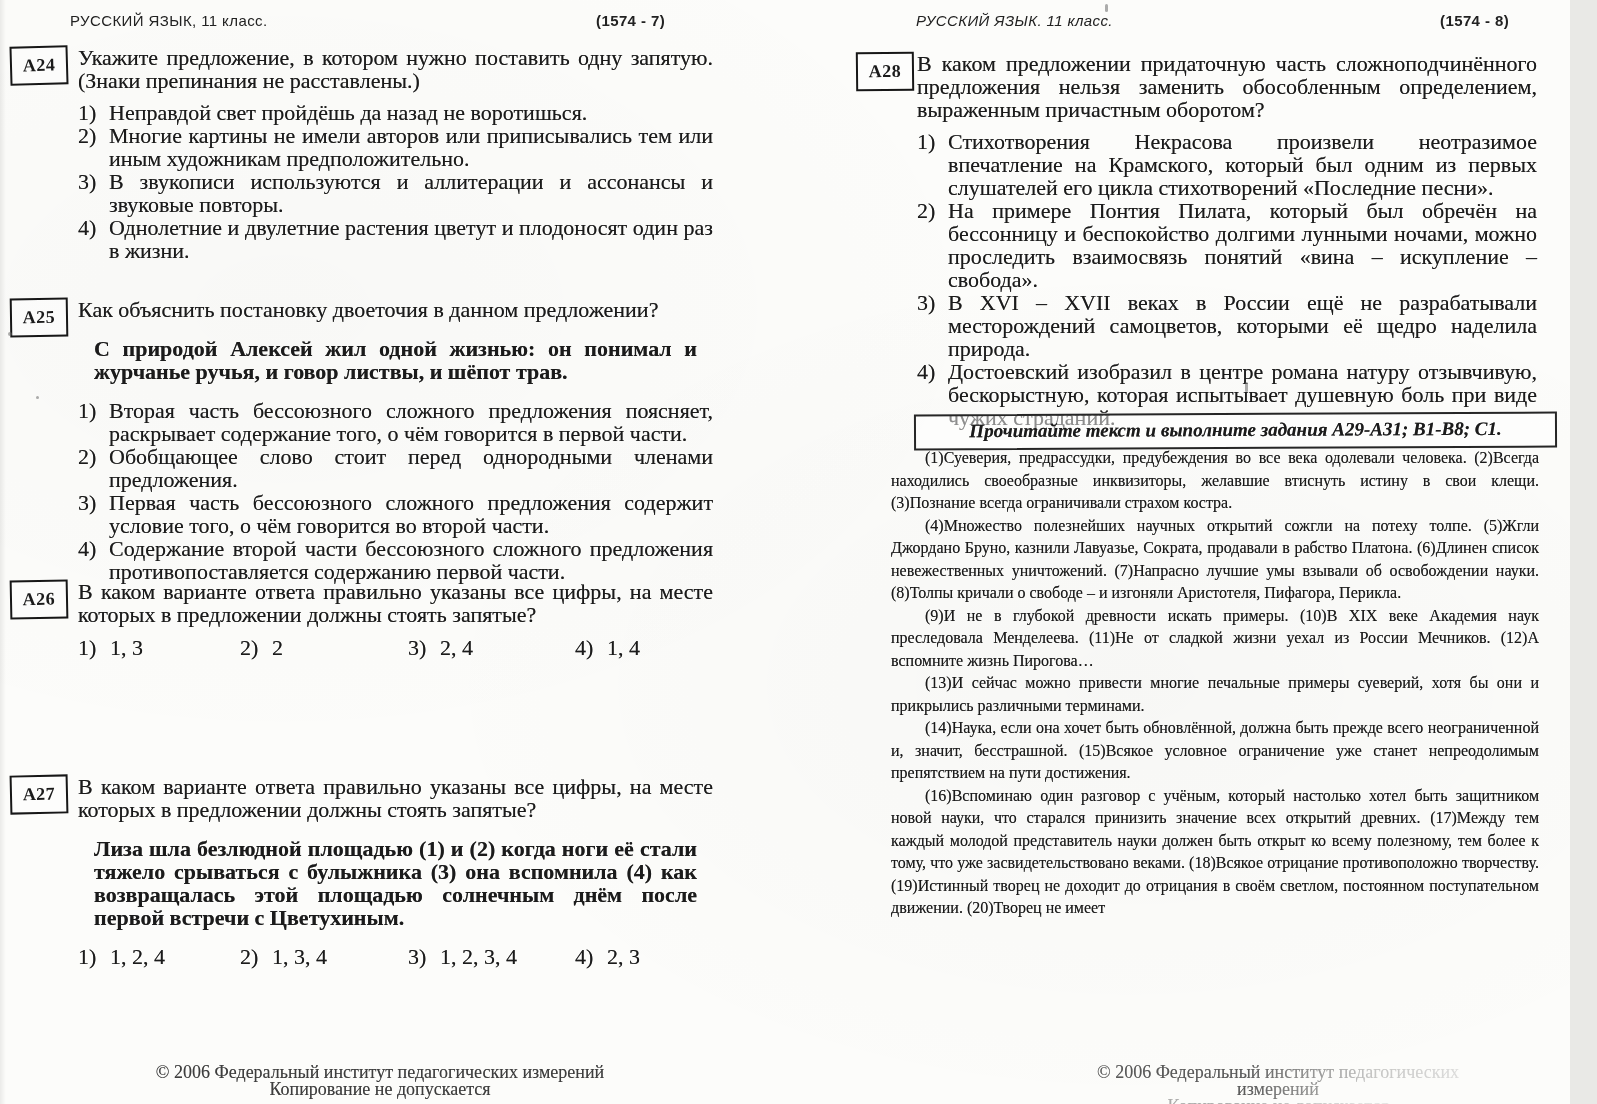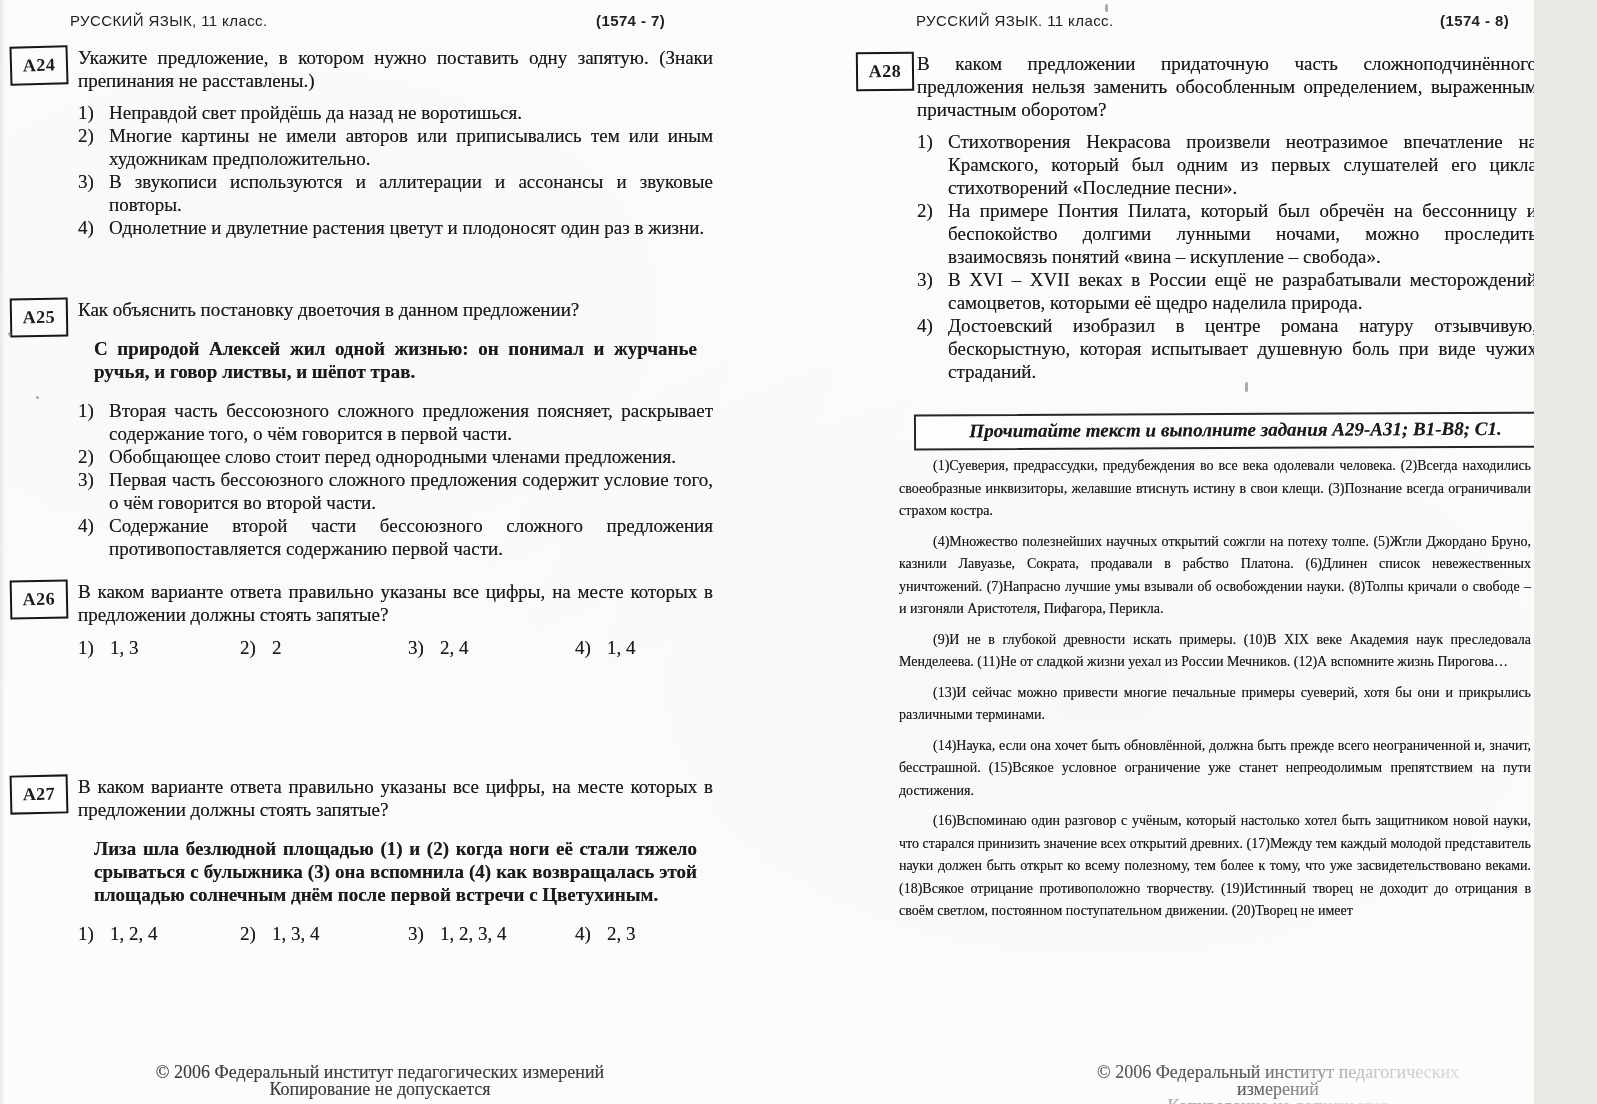--- a/index.html
+++ b/index.html
@@ -5,69 +5,70 @@
   html,body{margin:0;padding:0;}
   body{width:1597px;height:1104px;overflow:hidden;background:#e9e9e6;}
   .sheet{
     position:relative;width:1534px;height:1104px;overflow:hidden;
     background:
       radial-gradient(ellipse at 18% 28%, rgba(0,0,0,0.015), transparent 42%),
       radial-gradient(ellipse at 72% 62%, rgba(0,0,0,0.018), transparent 46%),
       #fcfcfa;
     font-family:"Liberation Serif","DejaVu Serif",serif;
     color:#1b1b1b;
+    padding-left:36px;
   }
   .sheet::before{ 
     content:"";position:absolute;left:0;top:0;width:6px;height:100%;
     background:linear-gradient(to right, rgba(0,0,0,0.07), rgba(0,0,0,0));
   }
   .page{position:absolute;top:0;height:100%;width:798px;}
   .page-left{left:0;}
   .page-right{left:799px;}
 
   .hdr{position:absolute;top:12px;left:0;width:100%;
        font-family:"Liberation Sans","DejaVu Sans",sans-serif;
        font-size:15px;letter-spacing:.4px;color:#222;}
   .hdr .t{position:absolute;font-weight:500;white-space:nowrap;}
   .hdr .c{position:absolute;font-weight:700;white-space:nowrap;}
   .page-left .hdr .t{left:70px;}  .page-left .hdr .c{left:596px;}
-  .page-right .hdr .t{left:117px;} .page-right .hdr .c{left:641px;}
+  .page-right .hdr .t{left:117px;font-style:italic;} .page-right .hdr .c{left:641px;}
 
   .q{position:absolute;width:798px;}
   .qbox{position:absolute;width:54px;height:35px;border:2px solid #171717;
         display:flex;align-items:center;justify-content:center;
         font-weight:bold;font-size:18px;letter-spacing:.5px;background:rgba(255,255,255,.4);}
   .page-left .qbox{left:10px;}
   .page-right .qbox{left:57px;}
   .qcontent{width:635px;margin-left:78px;}
   .page-right .qcontent{width:620px;margin-left:118px;}
 
-  .prompt,.sentence,.opt,.cell{font-size:19px;line-height:23px;}
+  .prompt,.sentence,.opt,.cell{font-size:22px;line-height:23px;}
   .prompt{margin:0;text-align:justify;text-shadow:0 0 .5px rgba(25,25,25,.65);}
   .sentence{margin:16px;font-weight:bold;text-align:justify;text-shadow:0 0 .4px rgba(25,25,25,.6);font-family:Liberation Serif, serif;}
   .opts{margin-top:9px;}
   .opt{display:flex;text-shadow:0 0 .5px rgba(25,25,25,.6);}
   .opt-num{flex:none;width:31px;}
   .opt-text{flex:1;text-align:justify;}
   .opts-inline{display:flex;margin-top:10px;text-shadow:0 0 .5px rgba(25,25,25,.6);}
   .opts-inline .cell{display:flex;flex:none;}
   .opts-inline .cell:nth-child(1){width:162px;}
   .opts-inline .cell:nth-child(2){width:168px;}
   .opts-inline .cell:nth-child(3){width:167px;}
   .opts-inline .cell .opt-num{width:32px;}
 
   .inst{position:absolute;top:413px;left:115px;width:643px;border:2px solid #262626;
         box-sizing:border-box;padding:4px 6px 6px;text-align:center;
         font-weight:bold;font-style:italic;font-size:19px;
         text-shadow:0 0 .5px rgba(25,25,25,.6);transform:rotate(-.25deg);
         background:rgba(255,255,255,.5);}
 
   .reading{position:absolute;top:447px;left:92px;width:648px;}
-  .reading p{margin:8px;text-indent:34px;text-align:justify;
-             font-size:14px;line-height:22.5px;
+  .reading p{margin:0;text-indent:34px;text-align:justify;
+             font-size:16px;line-height:22.5px;
              text-shadow:0 0 .5px rgba(25,25,25,.6);}
 
   .footer{position:absolute;top:1064px;text-align:center;
           font-size:18px;line-height:17px;color:#3e3e3e;
           text-shadow:0 0 .5px rgba(60,60,60,.5);}
   .footer-left{left:120px;width:520px;}
   .footer-right{left:259px;width:440px;filter:blur(.5px);opacity:.85;
     -webkit-mask-image:linear-gradient(to right,#000 42%,rgba(0,0,0,.35) 70%,rgba(0,0,0,.12));
     mask-image:linear-gradient(to right,#000 42%,rgba(0,0,0,.35) 70%,rgba(0,0,0,.12));}
   .footer-right .line2{opacity:.5;filter:blur(.6px);}

